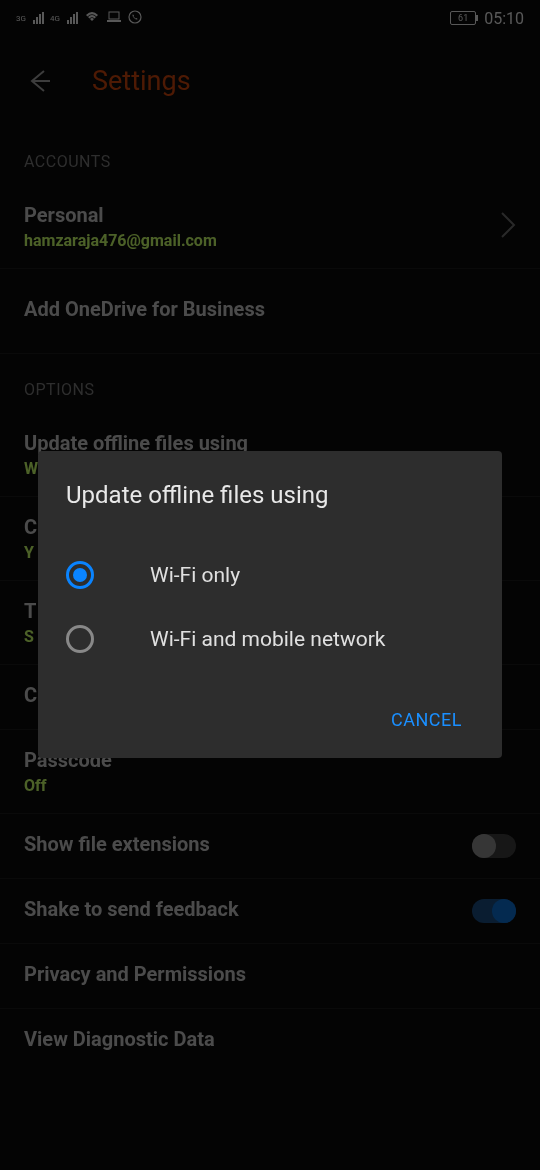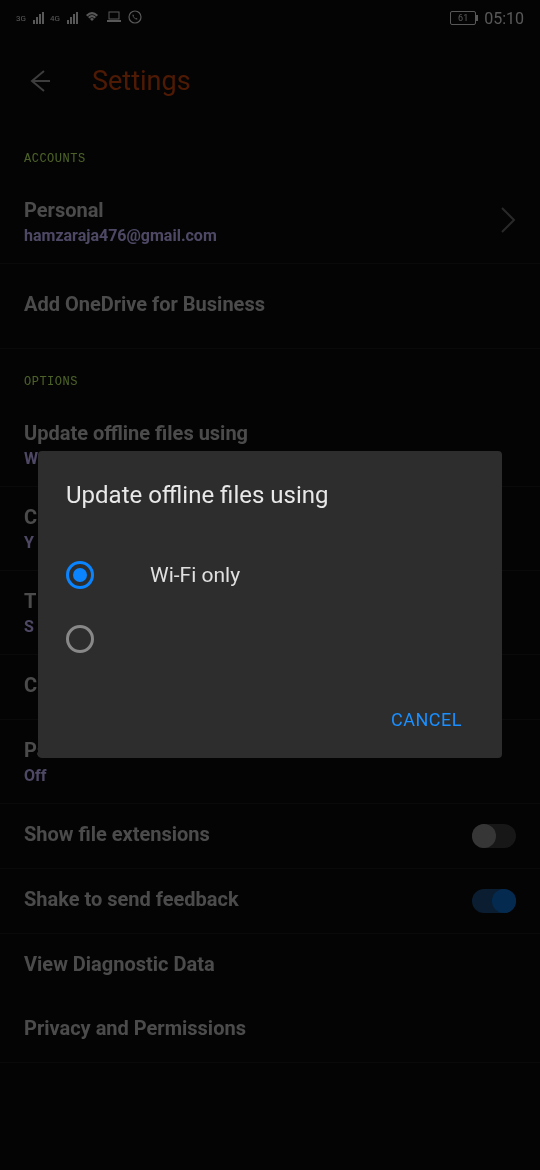--- a/index.html
+++ b/index.html
@@ -86,40 +86,39 @@
     }
     .app-title {
       font-size: 27px;
       color: #c2410c;
       font-weight: 400;
     }
     .content {
       padding-top: 0;
     }
     .section-header {
-      color: #bef264;
-      font-size: 12px;
+      color: #737373;
+      font-size: 16px;
       padding: 26px 24px 14px;
       letter-spacing: 0.5px;
-      font-family: Liberation Mono, monospace;
     }
     .list-item {
       padding: 18px 24px;
       border-bottom: 1px solid #1a1a1a;
       position: relative;
       font-weight: bold;
     }
     .list-item-title {
       font-size: 20px;
       color: #bbb;
       margin-bottom: 4px;
     }
     .list-item-subtitle {
       font-size: 16px;
-      color: #c4b5fd;
+      color: #bef264;
     }
     .chevron {
       position: absolute;
       right: 24px;
       top: 50%;
       transform: translateY(-50%);
     }
     .toggle-item {
       display: flex;
       justify-content: space-between;
@@ -324,36 +323,37 @@
     </div>
   </div>
 
   <div class="list-item toggle-item">
     <div class="list-item-title">Shake to send feedback</div>
     <div class="toggle toggle-on">
       <div class="toggle-knob"></div>
     </div>
   </div>
 
+  <div class="list-item">
+    <div class="list-item-title">Privacy and Permissions</div>
+  </div>
+
   <div class="list-item" style="border-bottom:none">
     <div class="list-item-title">View Diagnostic Data</div>
-  </div>
-
-  <div class="list-item">
-    <div class="list-item-title">Privacy and Permissions</div>
   </div>
 </div>
 
 <div class="overlay">
   <div class="dialog">
     <div class="dialog-title">Update offline files using</div>
     <div class="radio-option">
       <div class="radio-circle selected"></div>
       <div class="radio-label">Wi-Fi only</div>
     </div>
     <div class="radio-option">
       <div class="radio-circle"></div>
+      <div class="radio-label">Wi-Fi and mobile network</div>
     </div>
     <div class="dialog-actions">
       <div class="dialog-btn">CANCEL</div>
     </div>
   </div>
 </div>
 
 </body></html>

